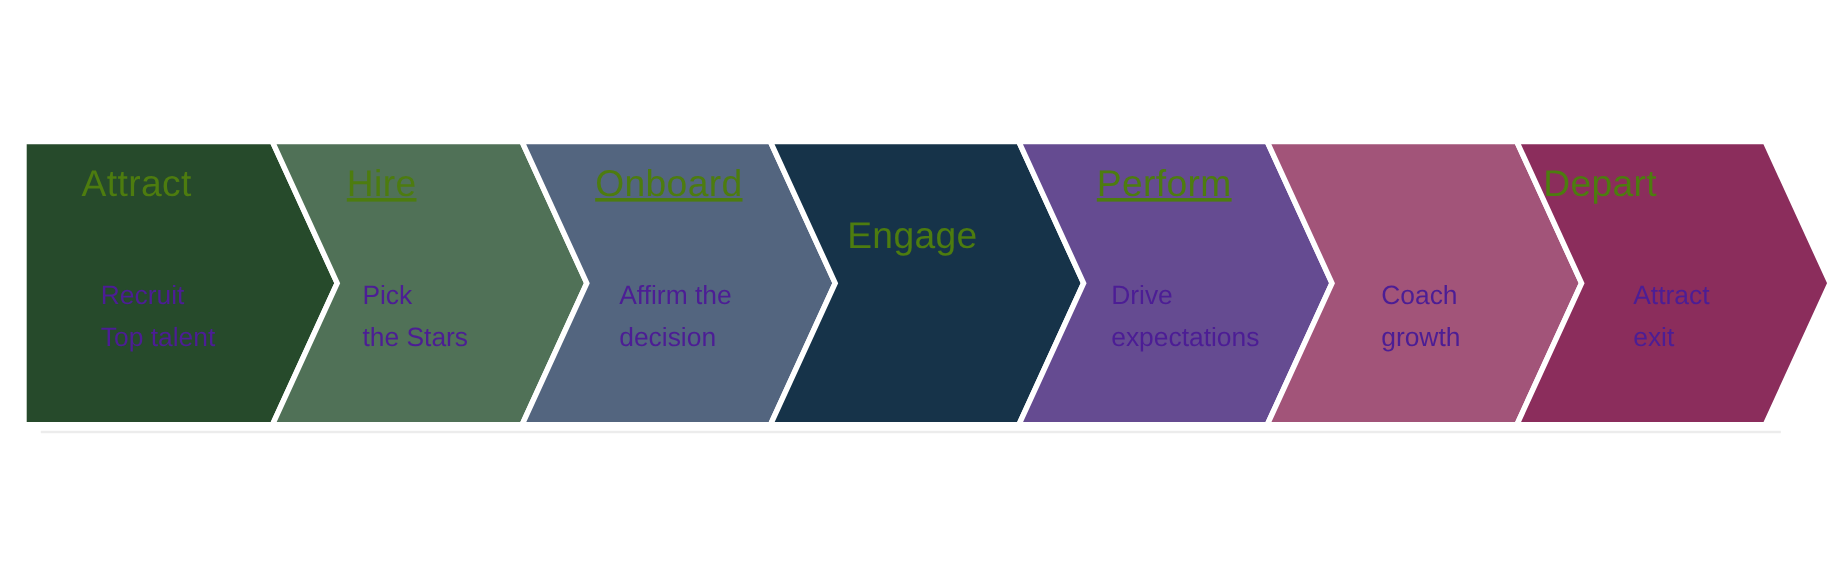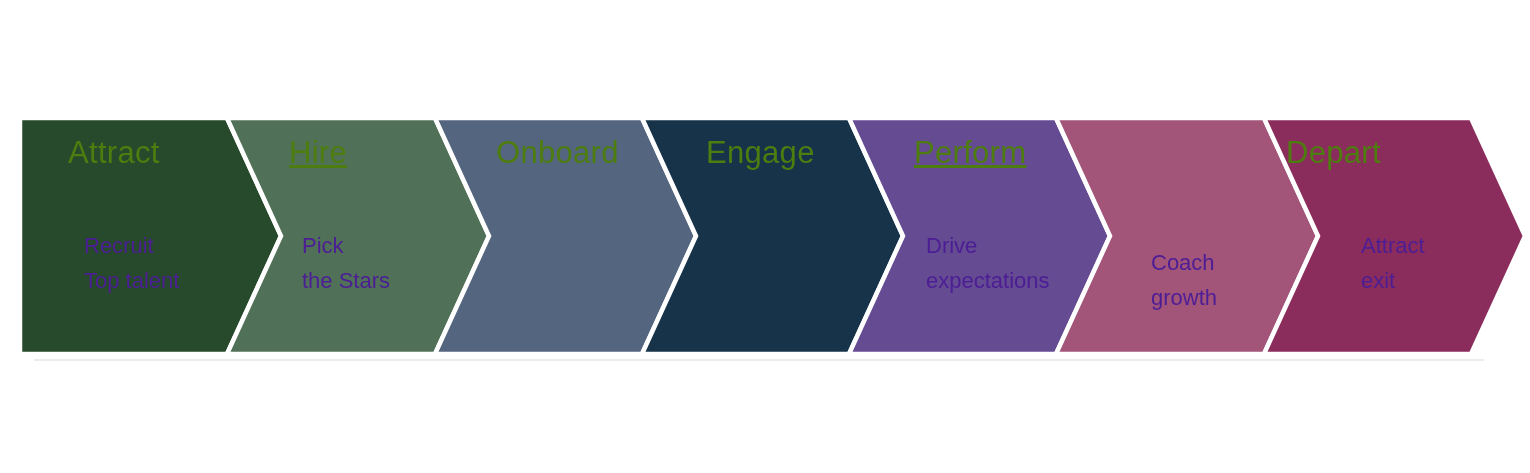--- a/index.html
+++ b/index.html
@@ -48,24 +48,24 @@
     position: absolute;
     left: 34px;
     top: 359px;
     width: 1450px;
     height: 2px;
     background: #ececec;
   }
   
   .t0 { left: 68px; }   .s0 { left: 84px; }
   .t1 { left: 289px; text-decoration: underline; }  .s1 { left: 302px; }
-  .t2 { left: 496px; }  .s2 { left: 516px; }
-  .t3 { left: 706px; }  .s3 { left: 729px; }
+  .t2 { left: 496px; text-decoration: underline; }  .s2 { left: 516px; }
+  .t3 { left: 706px; margin-top: 44px; }  .s3 { left: 729px; }
   .t4 { left: 914px; text-decoration: underline; }  .s4 { left: 926px; }
-  .t5 { left: 1122px; } .s5 { left: 1151px; margin-top: 17px; }
+  .t5 { left: 1122px; } .s5 { left: 1151px; }
   .t6 { left: 1286px; } .s6 { left: 1361px; }
 </style>
 </head>
 <body>
 
 <div class="stage-canvas">
 
   <svg class="band-svg" viewBox="0 0 1530 473" aria-hidden="true">
     <polygon points="20,118 227,118 281,236 227,354 20,354" fill="#264a2b"></polygon>
     <polygon points="227,118 435,118 489,236 435,354 227,354 281,236" fill="#507157"></polygon>
@@ -80,20 +80,22 @@
 
   <div class="stage-title t0">Attract</div>
   <div class="stage-subtitle s0">Recruit
 Top talent</div>
 
   <div class="stage-title t1">Hire</div>
   <div class="stage-subtitle s1">Pick
 the Stars</div>
 
   <div class="stage-title t2">Onboard</div>
+  <div class="stage-subtitle s2">Affirm the
+decision</div>
 
   <div class="stage-title t3">Engage</div>
 
   <div class="stage-title t4">Perform</div>
   <div class="stage-subtitle s4">Drive
 expectations</div>
 
   <div class="stage-subtitle s5">Coach
 growth</div>
 

